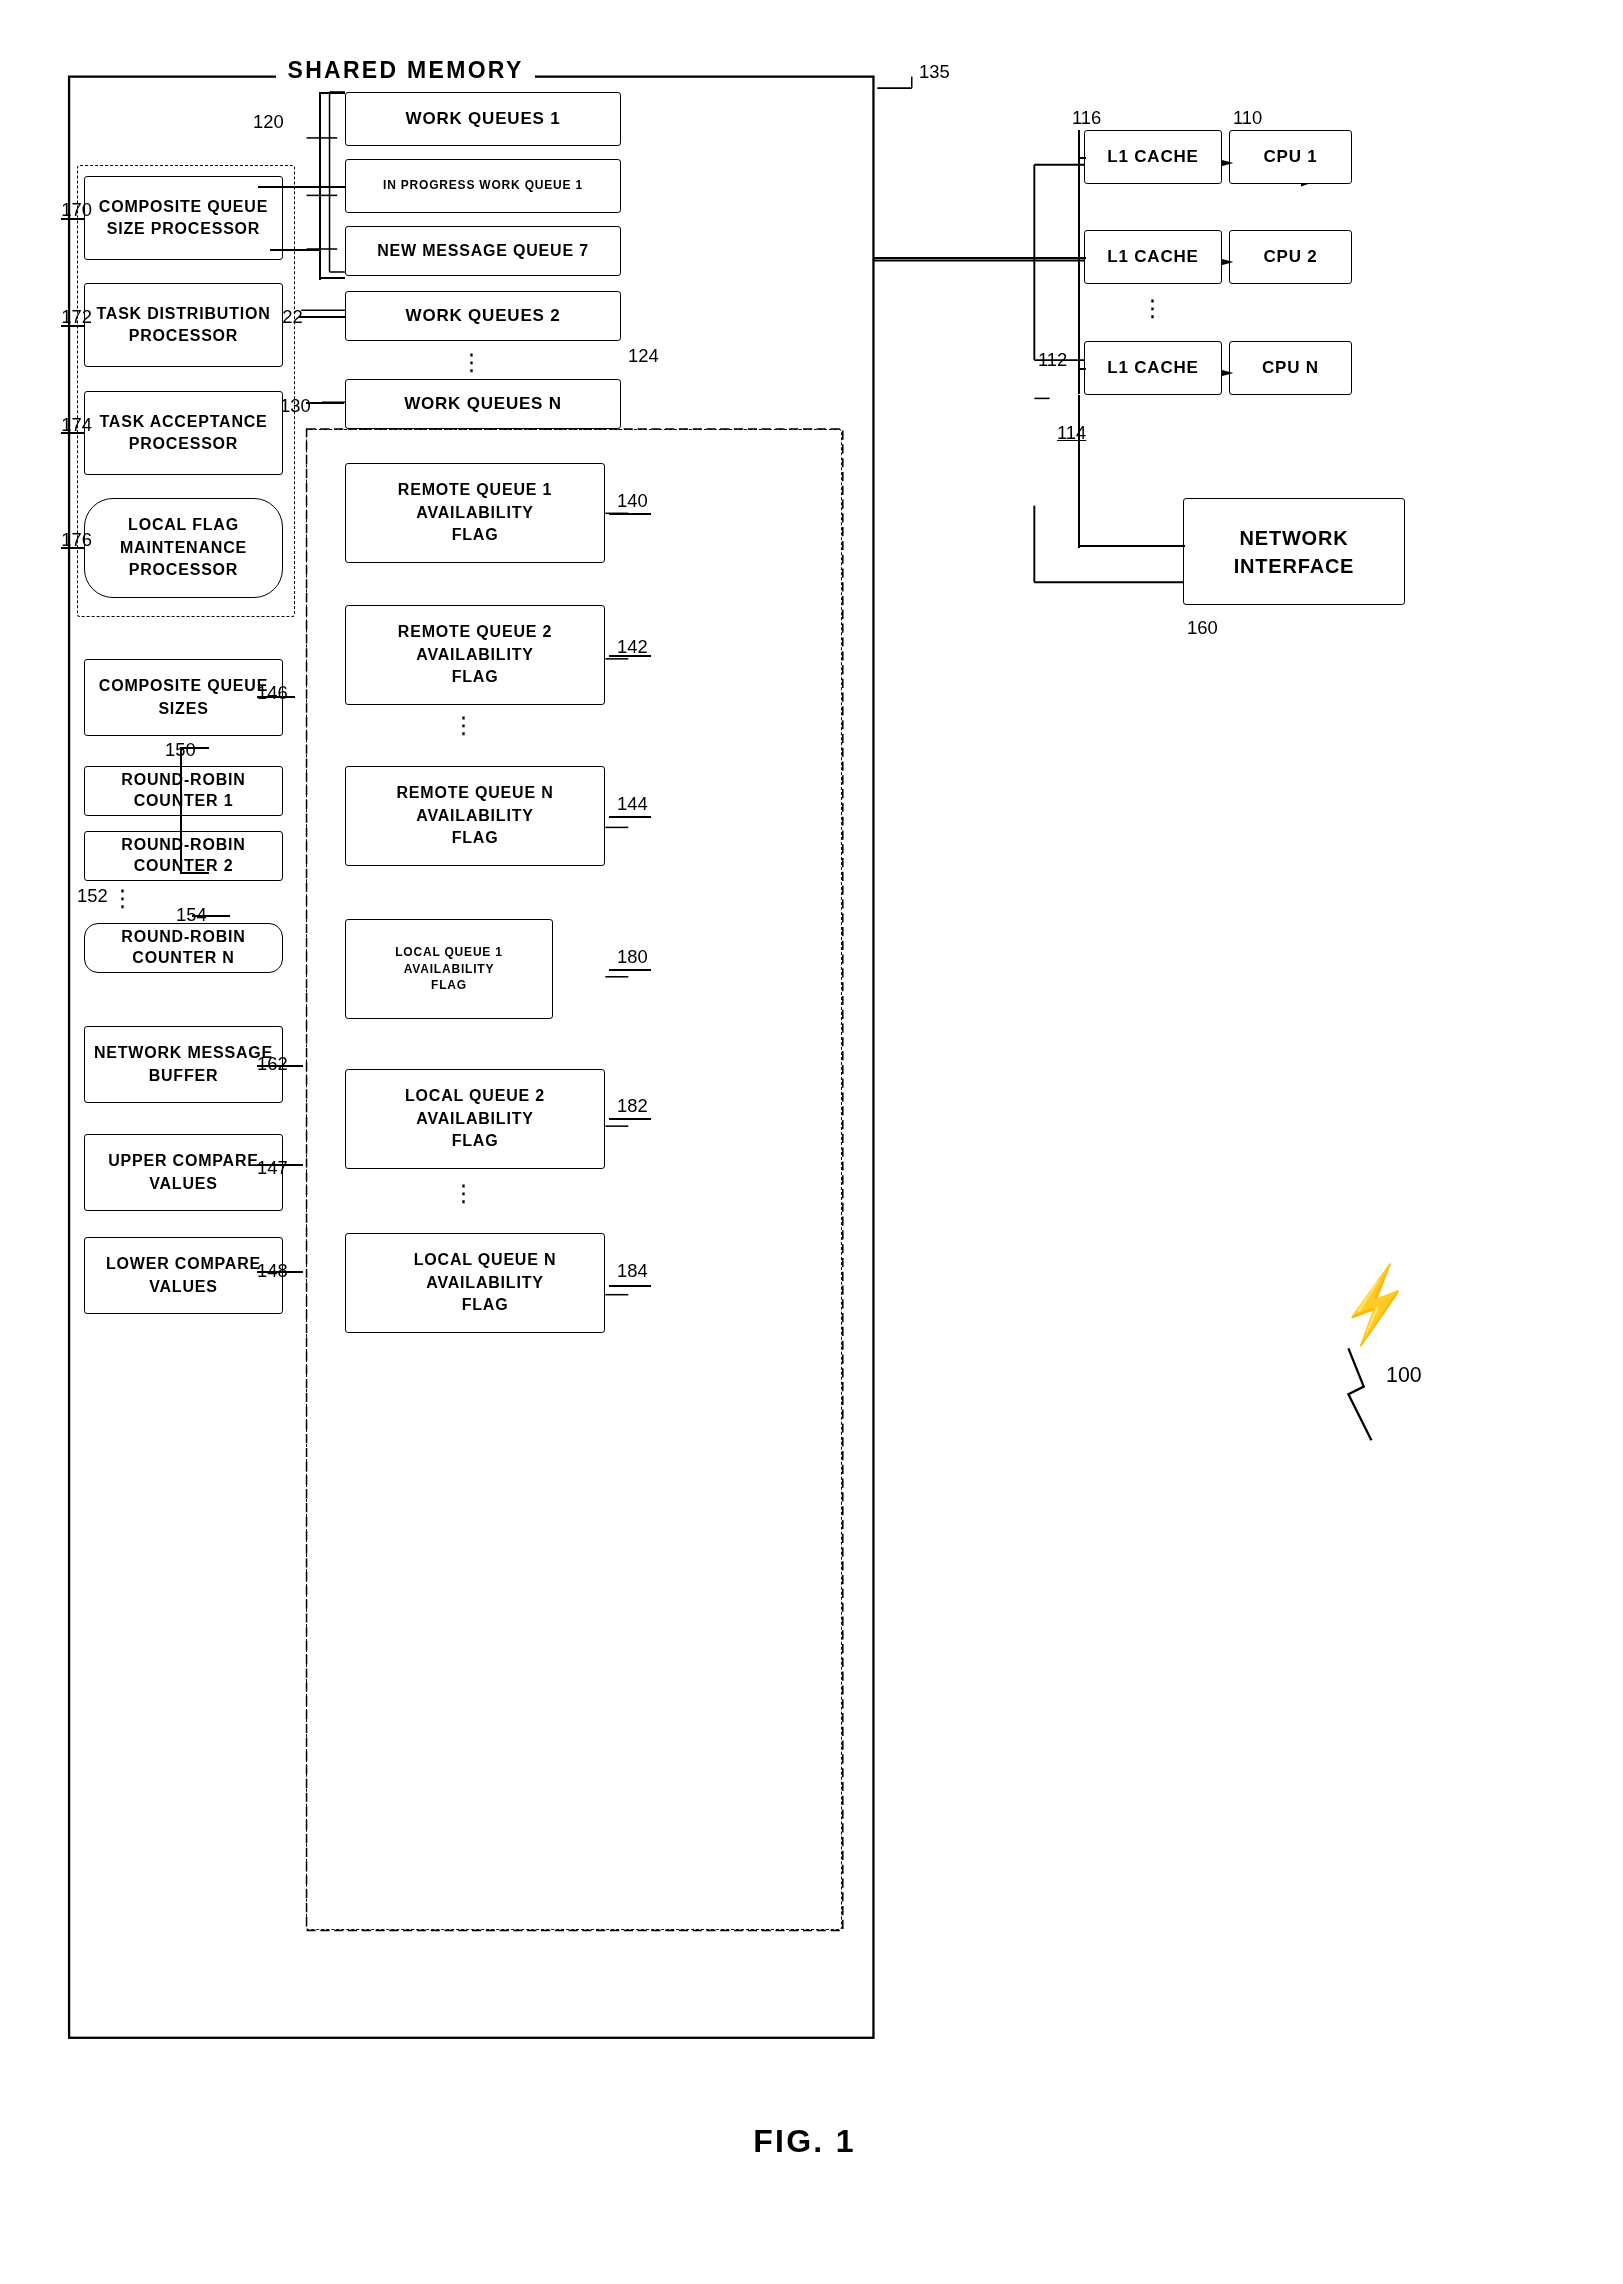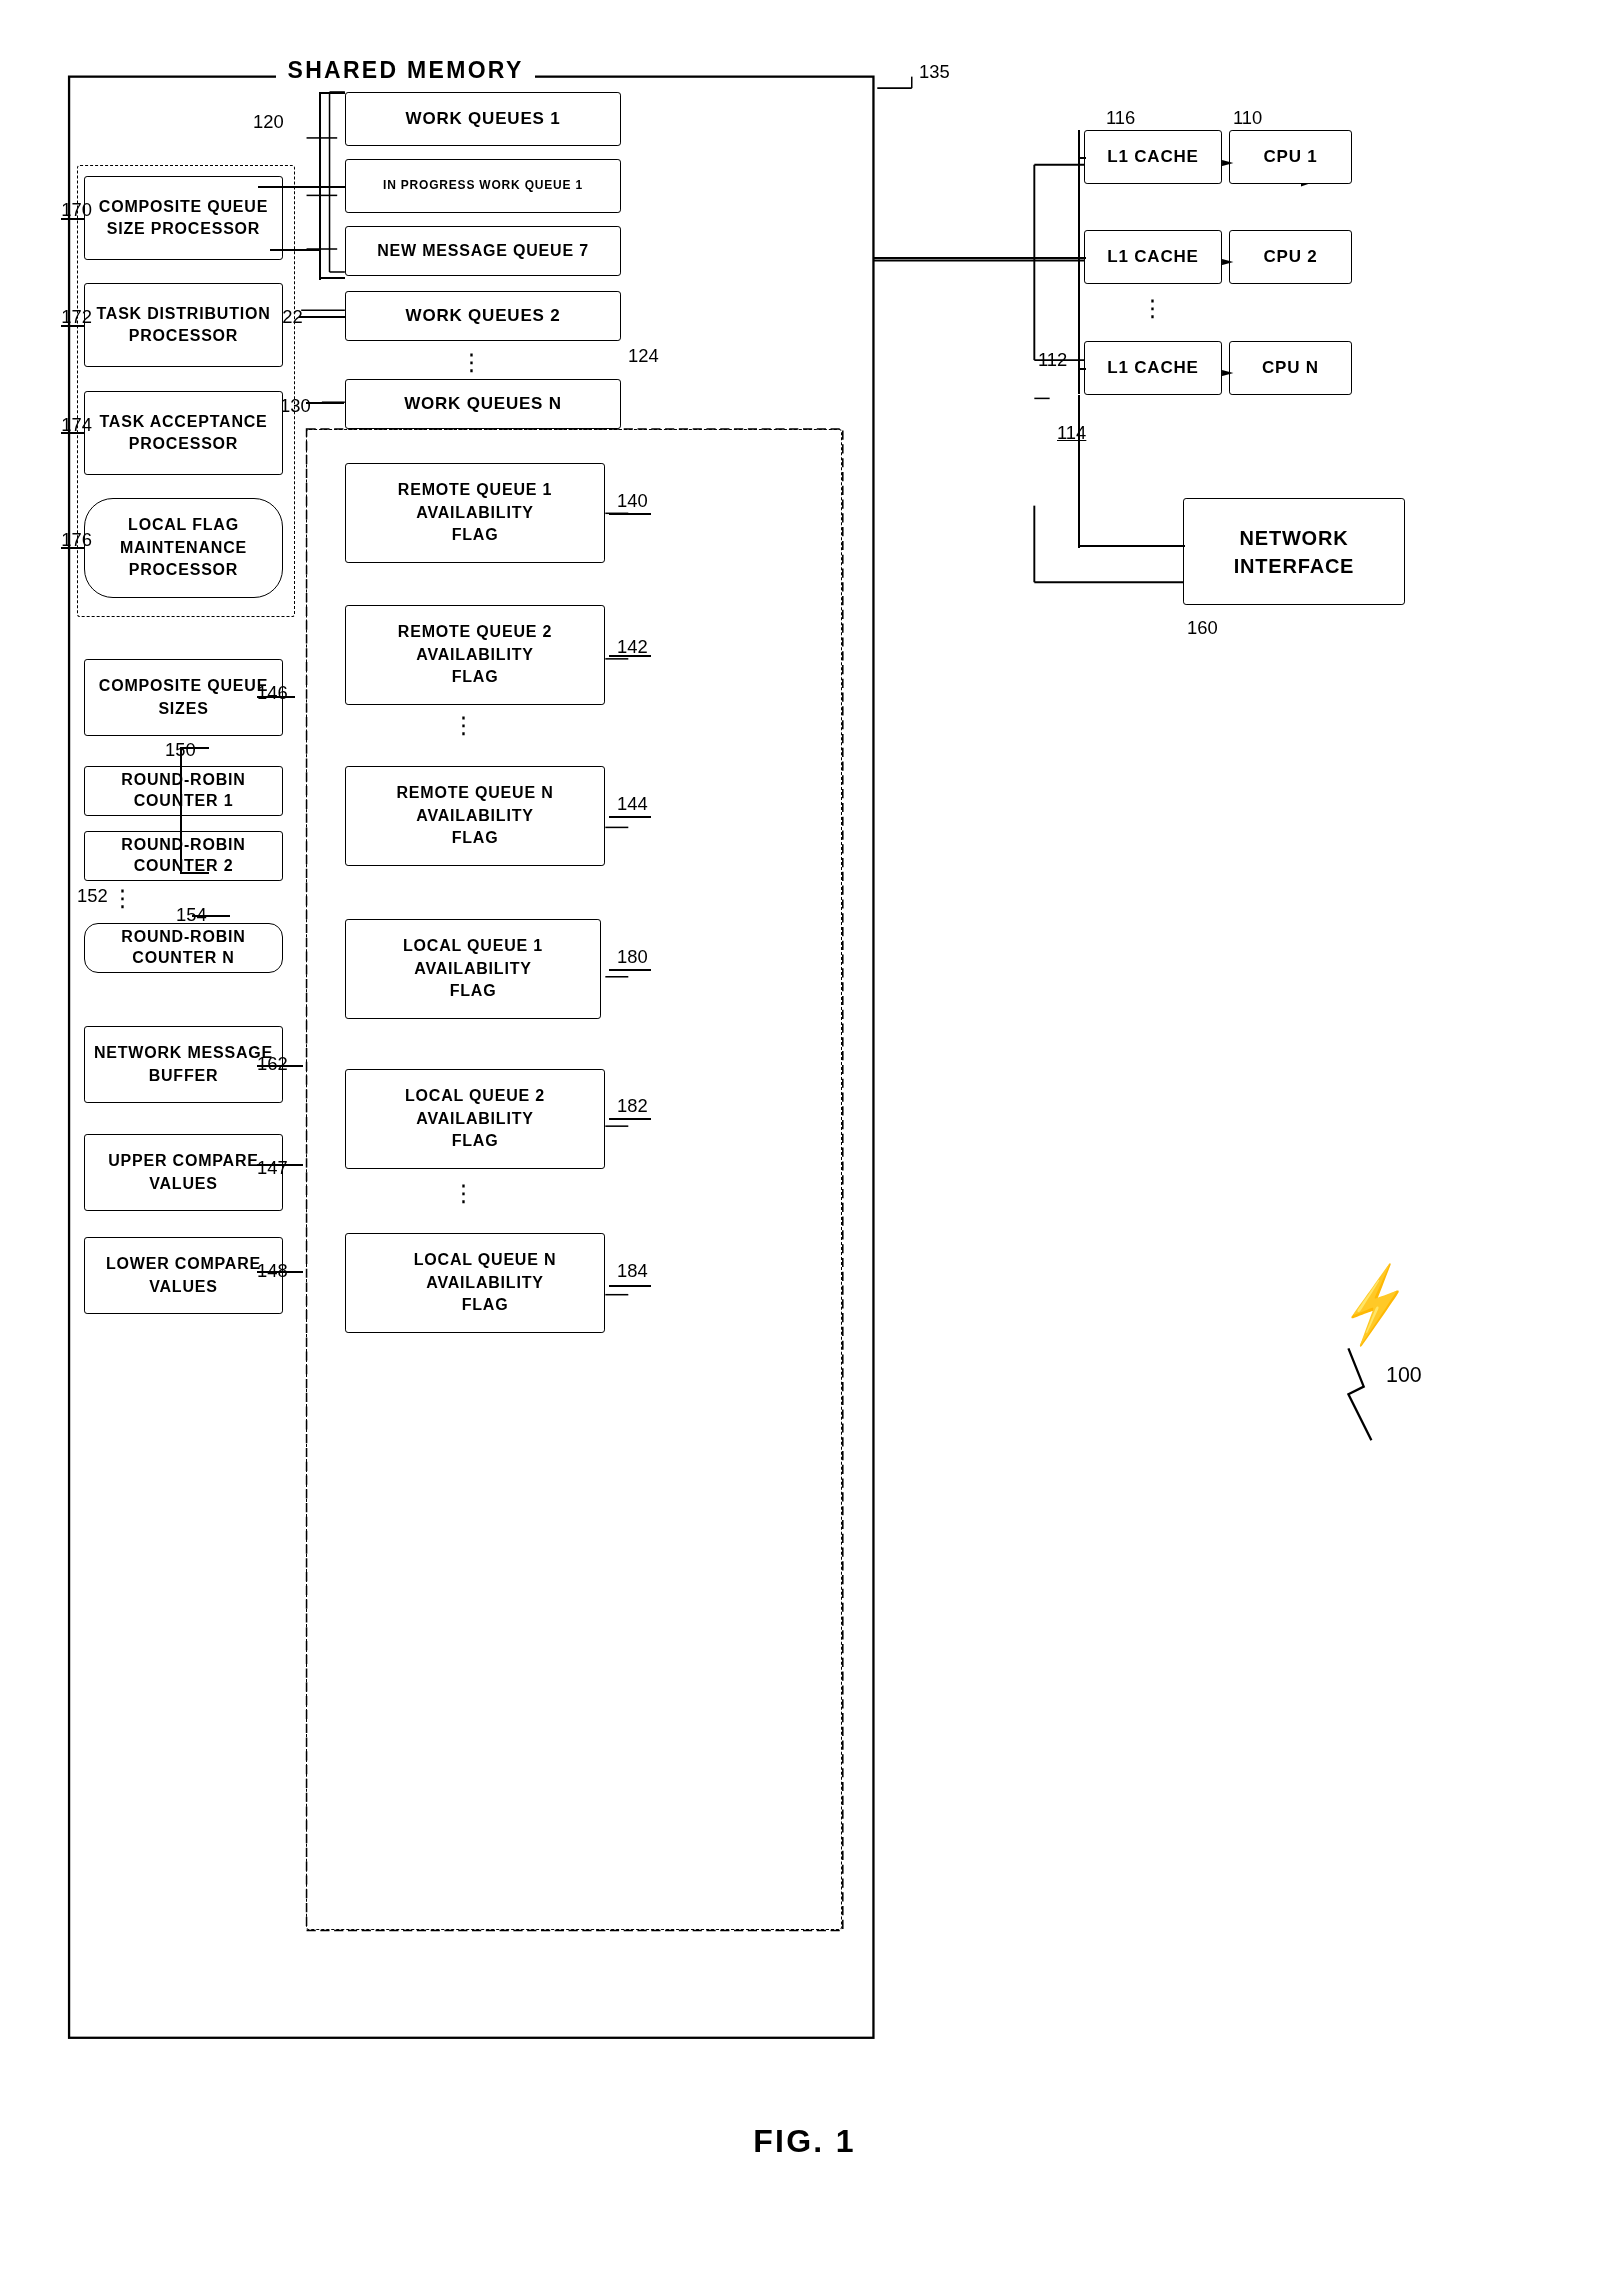--- a/index.html
+++ b/index.html
@@ -251,41 +251,41 @@
   <div class="ref-label" style="top:590px; left:571px;">142</div>
 
   <div style="position:absolute; top:666px; left:406px; font-size:23px;">⋮</div>
 
   <div class="box" style="top:720px; left:299px; width:260px; height:100px; font-size:16px; line-height:1.4;">
     REMOTE QUEUE N<br>AVAILABILITY<br>FLAG
   </div>
 
   <div class="ref-label" style="top:747px; left:571px;">144</div>
 
-  <div class="box" style="top:873px; left:299px; width:256px; height:100px; font-size:16px; line-height:1.4;">
+  <div class="box" style="top:873px; left:299px; width:208px; height:100px; font-size:12px; line-height:1.4;">
     LOCAL QUEUE 1<br>AVAILABILITY<br>FLAG
   </div>
 
   <div class="ref-label" style="top:900px; left:571px;">180</div>
 
   <div class="box" style="top:1023px; left:299px; width:260px; height:100px; font-size:16px; line-height:1.4;">
     LOCAL QUEUE 2<br>AVAILABILITY<br>FLAG
   </div>
 
   <div class="ref-label" style="top:1049px; left:571px;">182</div>
 
   <div style="position:absolute; top:1134px; left:406px; font-size:23px;">⋮</div>
 
   <div class="box" style="top:1187px; left:299px; width:260px; height:100px; font-size:16px; line-height:1.4;padding-left:20px;">
     LOCAL QUEUE N<br>AVAILABILITY<br>FLAG
   </div>
 
   <div class="ref-label" style="top:1214px; left:571px;">184</div>
 
-  <div class="ref-label" style="top:61px; left:1060px;">116</div>
+  <div class="ref-label" style="top:61px; left:1026px;">116</div>
 
   <div class="ref-label" style="top:61px; left:1187px;">110</div>
 
   <div class="box" style="top:84px; left:1038px; width:138px; height:54px; font-size:17px;">
     <span>L1 CACHE</span>
   </div>
 
   <div class="box" style="top:84px; left:1183px; width:123px; height:54px; font-size:17px;">
     <span>CPU 1</span>
   </div>

